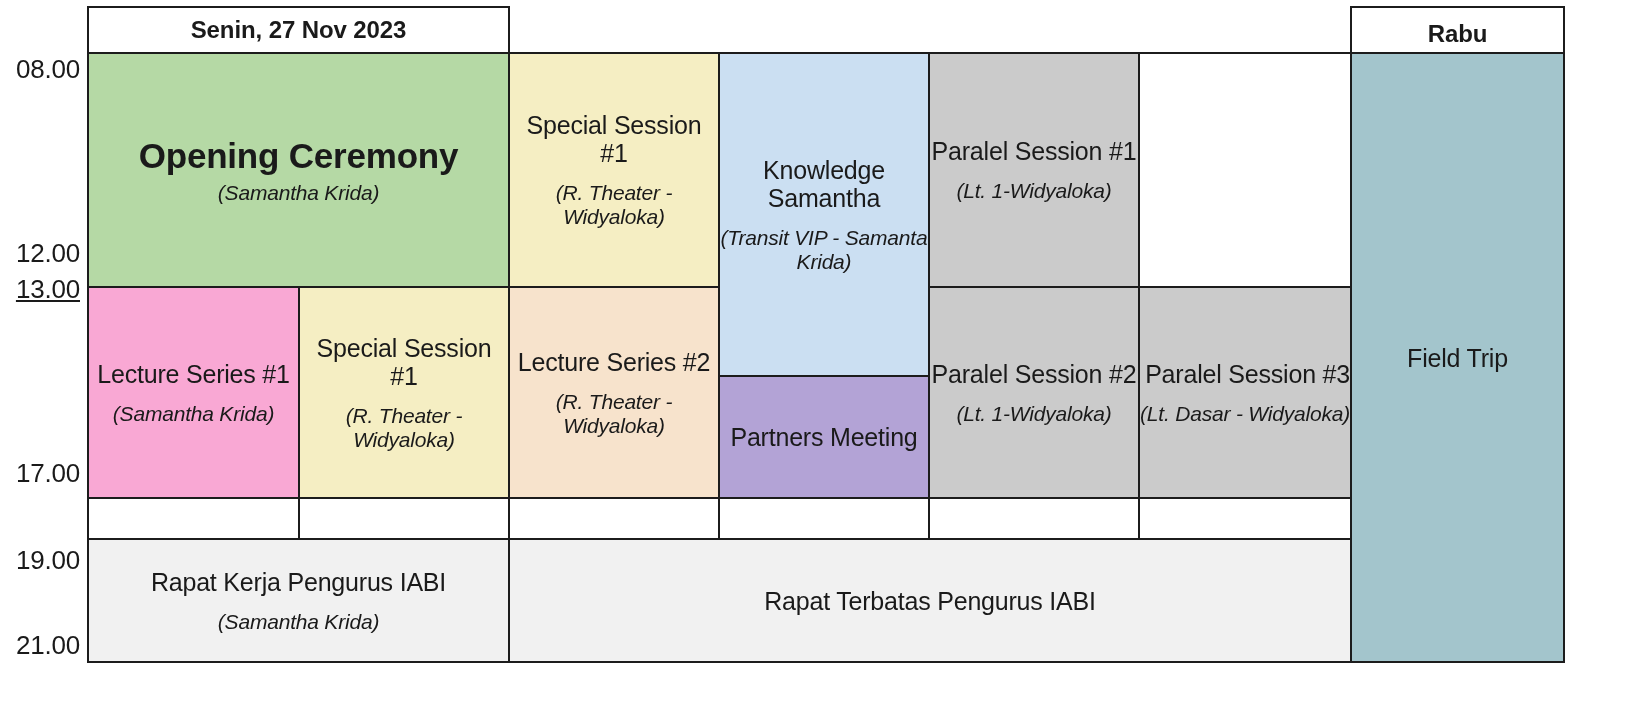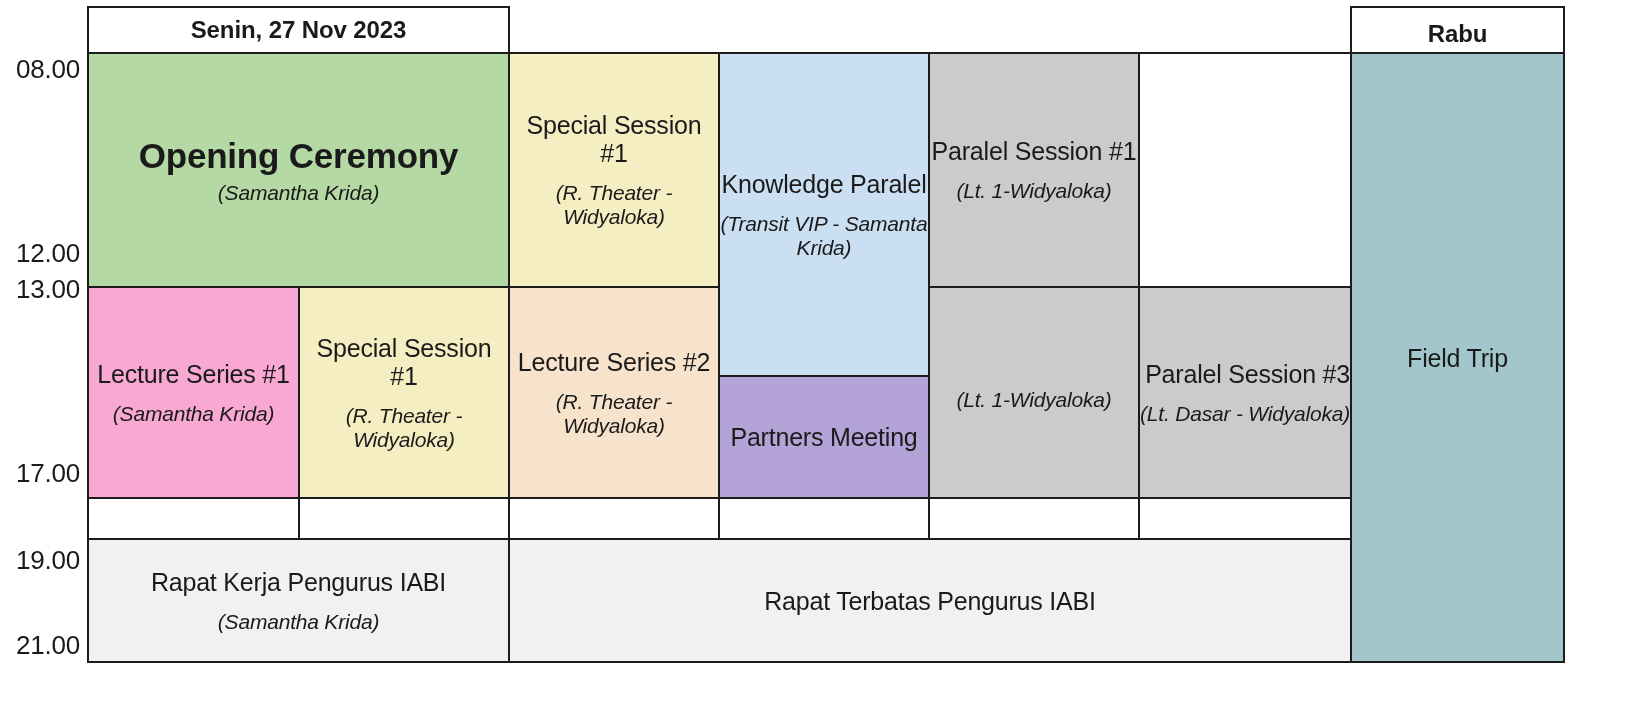--- a/index.html
+++ b/index.html
@@ -78,21 +78,21 @@
 
   .empty { background: #ffffff; }
 </style>
 </head>
 <body>
 
 <div id="schedule-root">
 
   <div class="time-label" style="top:56px;">08.00</div>
   <div class="time-label" style="top:240px;">12.00</div>
-  <div class="time-label" style="top:276px;">13.00</div>
+  <div class="time-label" style="top:276px;text-decoration:underline;">13.00</div>
   <div class="time-label" style="top:460px;">17.00</div>
   <div class="time-label" style="top:547px;">19.00</div>
   <div class="time-label" style="top:632px;">21.00</div>
 
   <div class="grid">
 
     <div class="cell head-cell" style="left:0px; top:0px; width:423px; height:48px;">Senin, 27 Nov 2023</div>
 
 
     <div class="cell head-cell" style="left:1263px; top:0px; width:215px; height:56px;">Rabu</div>
@@ -101,21 +101,21 @@
       <div class="title bold">Opening Ceremony</div>
       <div class="venue tight">(Samantha Krida)</div>
     </div>
 
     <div class="cell" style="left:421px; top:46px; width:212px; height:236px; background:#f5eec3;">
       <div class="title">Special Session #1</div>
       <div class="venue">(R. Theater - Widyaloka)</div>
     </div>
 
     <div class="cell" style="left:631px; top:46px; width:212px; height:325px; background:#cbdff2;">
-      <div class="title">Knowledge Paralel</div>
+      <div class="title">Knowledge Samantha</div>
       <div class="venue">(Transit VIP - Samanta Krida)</div>
     </div>
 
     <div class="cell" style="left:841px; top:46px; width:212px; height:236px; background:#cbcbcb;">
       <div class="title">Paralel Session #1</div>
       <div class="venue">(Lt. 1-Widyaloka)</div>
     </div>
 
     <div class="cell empty" style="left:1051px; top:46px; width:214px; height:236px; background:#ffffff;"></div>
 
@@ -136,20 +136,21 @@
     <div class="cell" style="left:421px; top:280px; width:212px; height:213px; background:#f7e3cc;">
       <div class="title">Lecture Series #2</div>
       <div class="venue">(R. Theater - Widyaloka)</div>
     </div>
 
     <div class="cell" style="left:631px; top:369px; width:212px; height:124px; background:#b3a3d6;">
       <div class="title">Partners Meeting</div>
     </div>
 
     <div class="cell" style="left:841px; top:280px; width:212px; height:213px; background:#cbcbcb;">
+      <div class="title">Paralel Session #2</div>
       <div class="venue">(Lt. 1-Widyaloka)</div>
     </div>
 
     <div class="cell" style="left:1051px; top:280px; width:214px; height:213px; background:#cbcbcb;align-items:flex-end;">
       <div class="title">Paralel Session #3</div>
       <div class="venue">(Lt. Dasar - Widyaloka)</div>
     </div>
 
     <div class="cell empty" style="left:0px; top:491px; width:213px; height:43px;"></div>
     <div class="cell empty" style="left:211px; top:491px; width:212px; height:43px;"></div>

